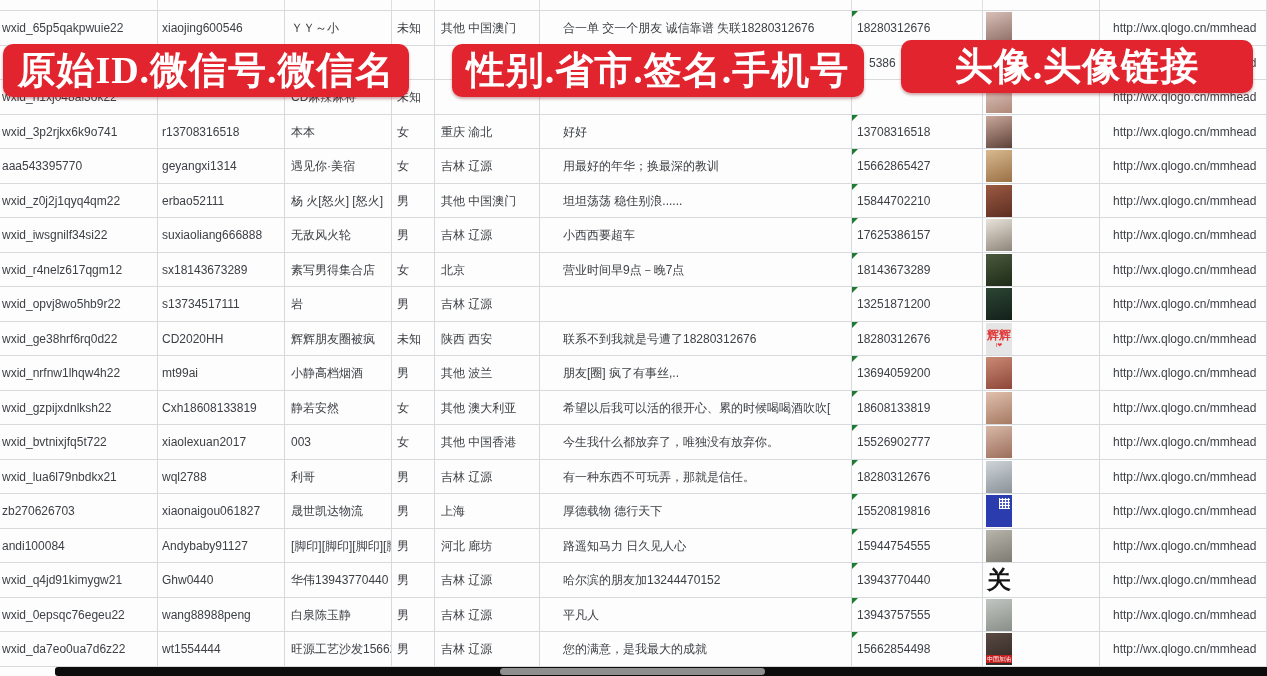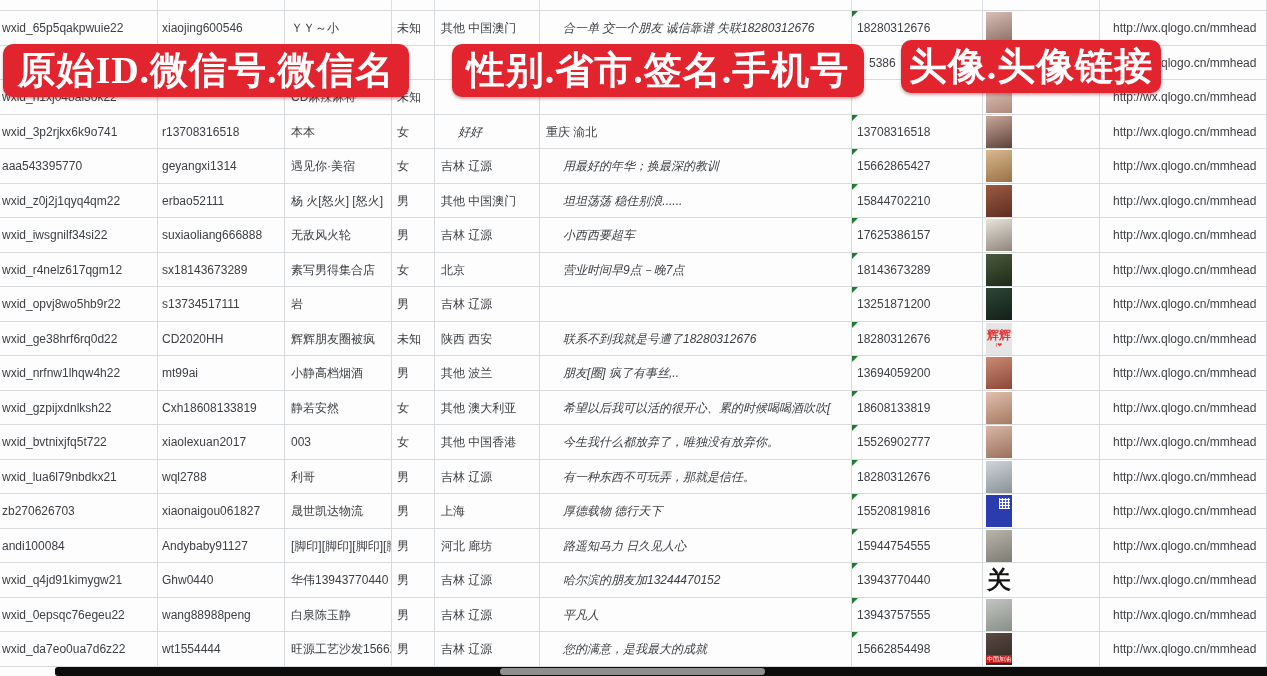--- a/index.html
+++ b/index.html
@@ -24,21 +24,21 @@
     white-space:nowrap;overflow:hidden;
     box-sizing:border-box;
     background:#fdfdfd;
   }
   .cell.top{border-right:1px solid #dcdfe2;}
   .col-id{padding-left:2px;}
   .col-wxid{padding-left:4px;}
   .col-name{padding-left:6px;}
   .col-gender{padding-left:5px;}
   .col-region{padding-left:6px;}
-  .col-signature{padding-left:23px;font-style:italic;}
+  .col-signature{padding-left:23px;}
   .col-phone{padding-left:5px;}
   .col-phone.indent{padding-left:17px;}
   .col-url{padding-left:13px;color:#3c3f44;}
   .tri{
     position:absolute;left:0;top:0;width:0;height:0;
     border-top:6px solid #1f7a34;
     border-right:6px solid transparent;
   }
   
   .avatar{
@@ -64,21 +64,21 @@
     position:absolute;z-index:6;
     background:#e2242f;border-radius:10px;
     color:#ffffff;font-weight:bold;
     display:flex;align-items:center;justify-content:center;
     box-shadow:0 2px 3px rgba(120,10,15,.35);
     letter-spacing:1px;
     font-family:Liberation Serif, serif;
   }
   .banner-left  {left:3px;  top:44px;width:406px;height:53px;font-size:38px;}
   .banner-mid   {left:452px;top:44px;width:412px;height:53px;font-size:38px;}
-  .banner-right {left:901px;top:40px;width:260px;height:53px;font-size:38px;}
+  .banner-right {left:901px;top:40px;width:352px;height:53px;font-size:38px;}
   
   .bottom-bar{
     position:absolute;left:55px;right:0;bottom:0;height:9px;
     background:#0c0c0c;border-radius:3px 0 0 3px;z-index:7;
   }
   .bottom-thumb{
     position:absolute;left:445px;top:1px;width:265px;height:7px;
     background:#8f8f8f;border-radius:4px;
   }
 </style>
@@ -123,22 +123,22 @@
     <div class="cell col-signature"></div>
     <div class="cell col-phone"></div>
     <div class="cell col-avatar">
       <div class="avatar" style="background: linear-gradient(160deg, rgb(227, 207, 200), rgb(176, 136, 120));"></div>
     </div>
     <div class="cell col-url">http://wx.qlogo.cn/mmhead</div>
     <div class="cell col-id">wxid_3p2rjkx6k9o741</div>
     <div class="cell col-wxid">r13708316518</div>
     <div class="cell col-name">本本</div>
     <div class="cell col-gender">女</div>
+    <div class="cell col-region">重庆 渝北</div>
     <div class="cell col-signature">好好</div>
-    <div class="cell col-region">重庆 渝北</div>
     <div class="cell col-phone">13708316518<span class="tri"></span></div>
     <div class="cell col-avatar">
       <div class="avatar" style="background: linear-gradient(160deg, rgb(202, 167, 155), rgb(93, 66, 56));"></div>
     </div>
     <div class="cell col-url">http://wx.qlogo.cn/mmhead</div>
     <div class="cell col-id">aaa543395770</div>
     <div class="cell col-wxid">geyangxi1314</div>
     <div class="cell col-name">遇见你·美宿</div>
     <div class="cell col-gender">女</div>
     <div class="cell col-region">吉林 辽源</div>

